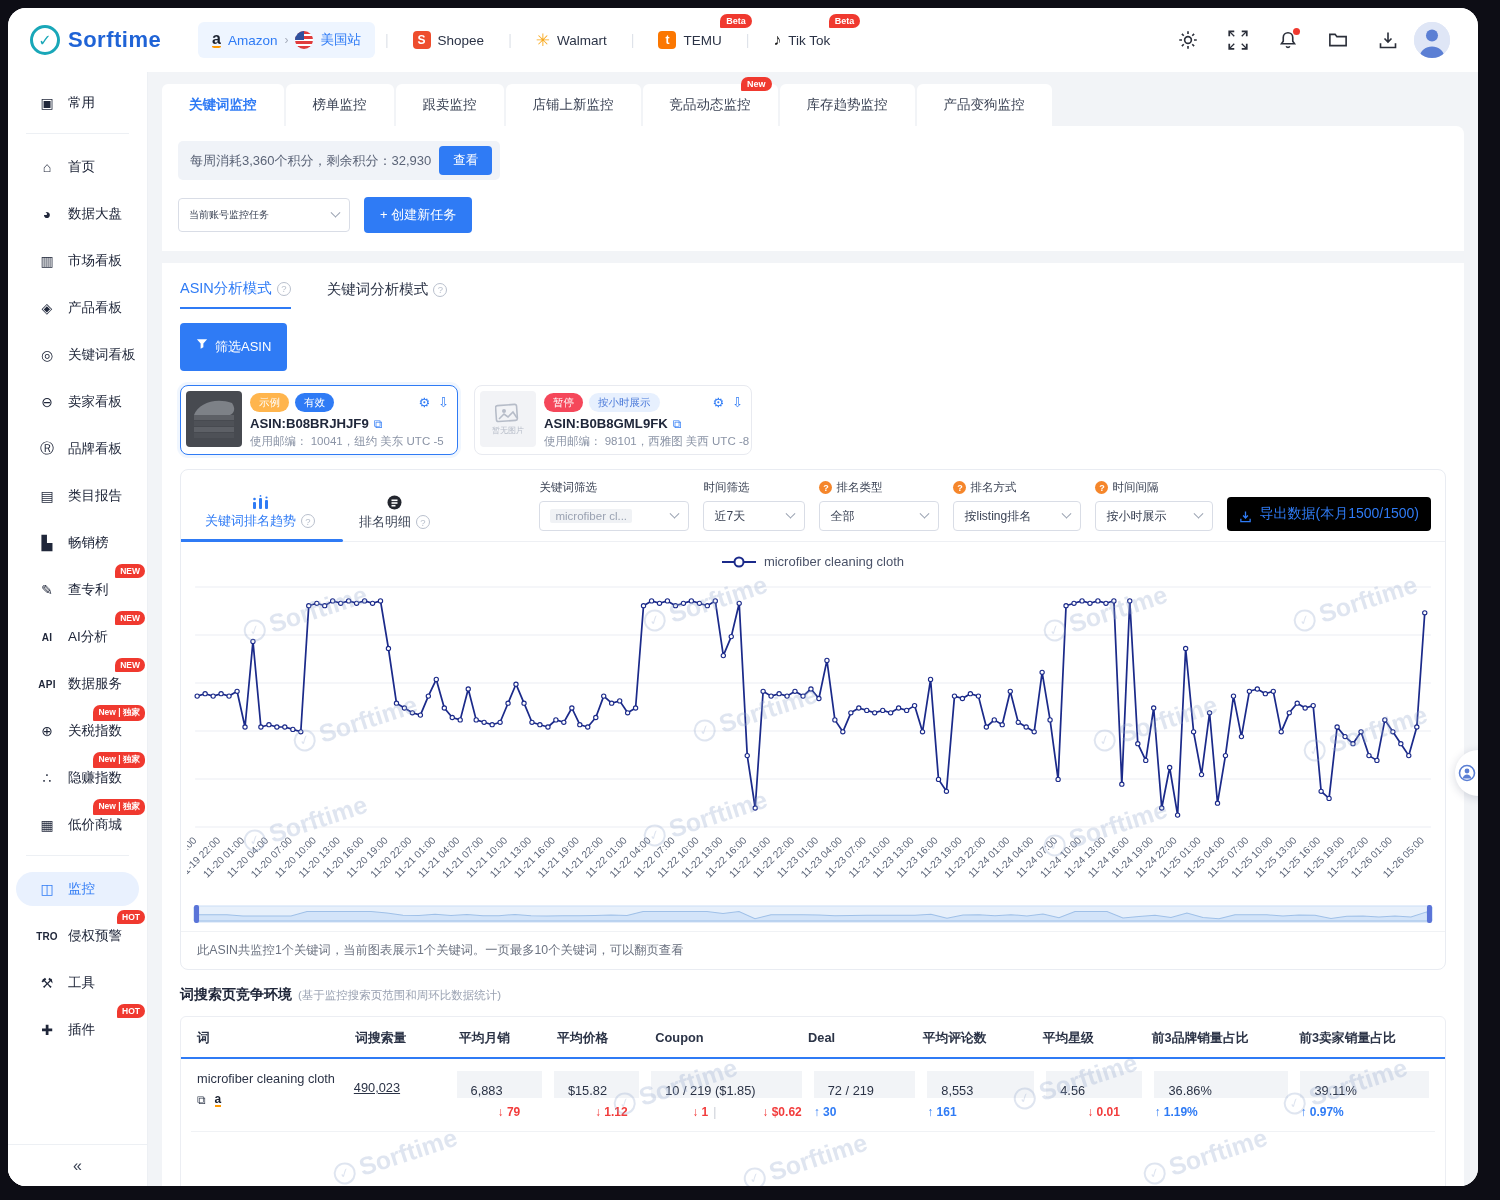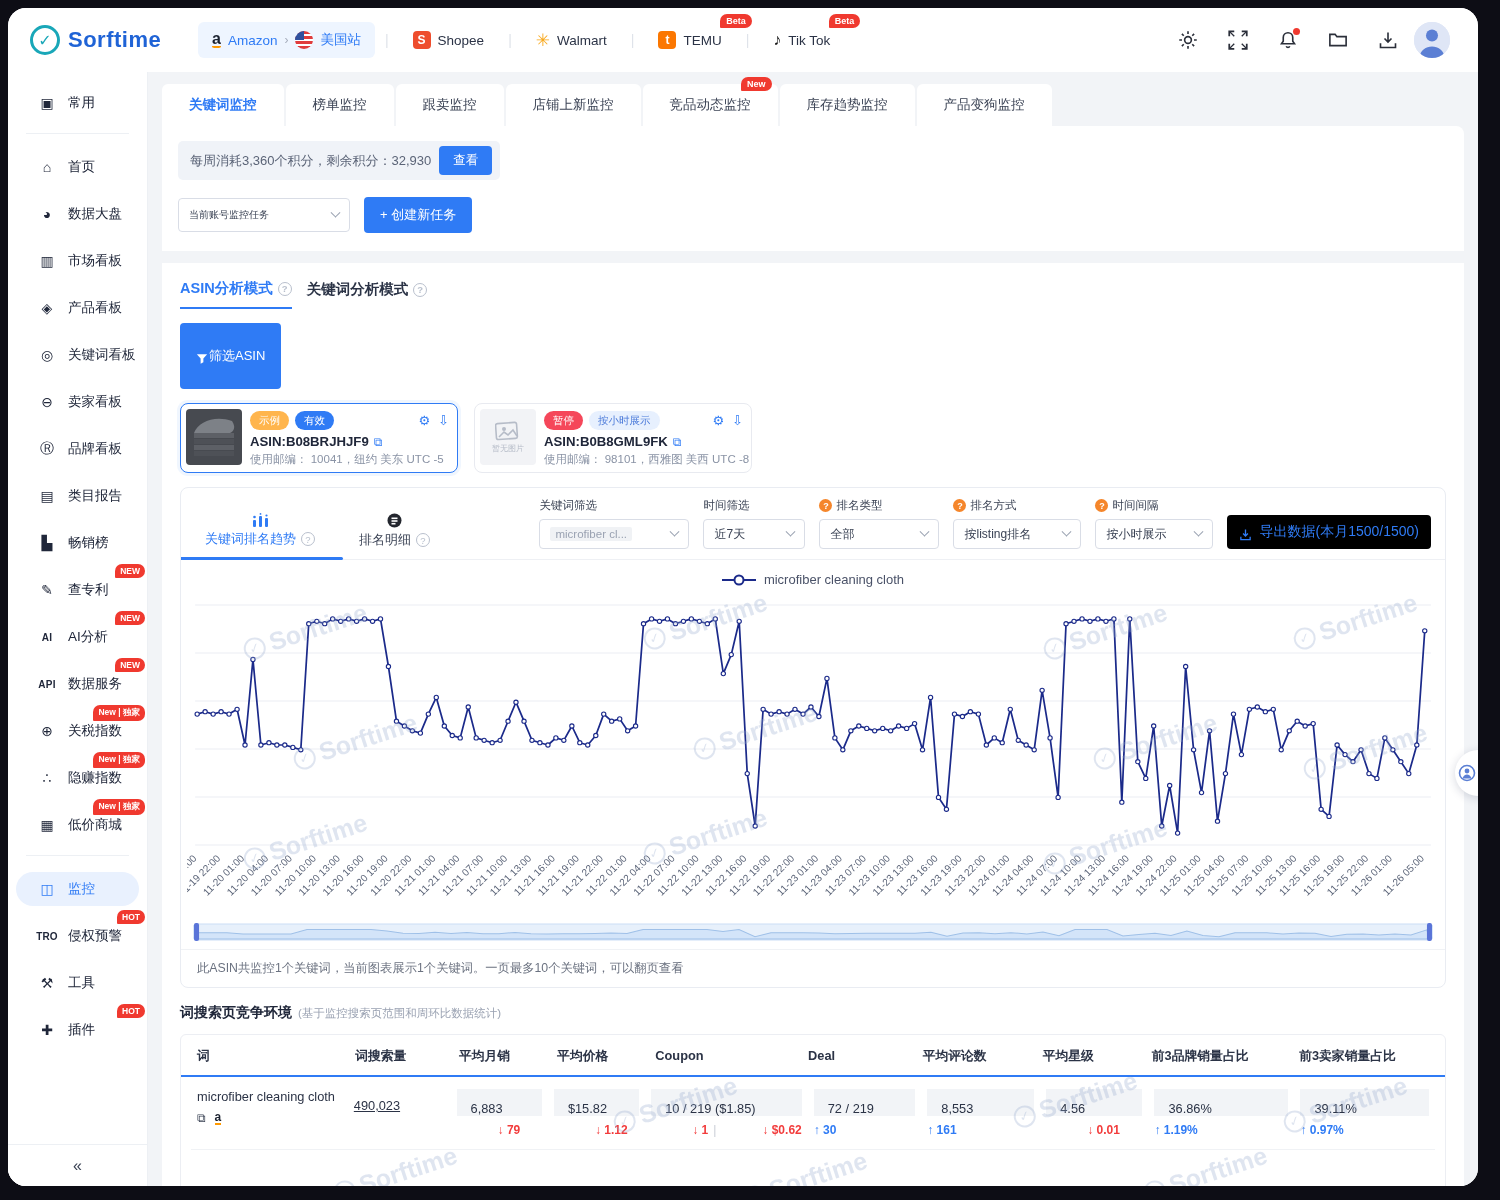--- a/index.html
+++ b/index.html
@@ -60,26 +60,26 @@
   .credits{display:flex;align-items:center;background:#f0f3f8;border-radius:5px;padding:5px 8px 5px 12px;gap:8px;flex:none;}
   .credits-text{font-size:13px;color:#5b6477;}
   .btn{border:none;border-radius:4px;color:#fff;font-size:12.5px;padding:6px 14px;cursor:pointer;font-family:inherit;}
   .btn-blue{background:#2f7bf5;}
   .task-row{display:flex;align-items:center;gap:14px;padding:12px 16px 14px 16px;}
   .select{display:flex;align-items:center;justify-content:space-between;border:1px solid #d9dde6;border-radius:4px;background:#fff;height:34px;padding:0 10px;font-size:10px;color:#3a4254;cursor:pointer;}
   .select .chev{width:7px;height:7px;border-right:1.5px solid #98a0b0;border-bottom:1.5px solid #98a0b0;transform:rotate(45deg) translate(-2px,-2px);}
   .task-select{width:172px;}
   .btn-create{padding:9px 16px;font-size:13px;}
   
-  .mode-tabs{display:flex;gap:15px;padding:16px 18px 0 18px;font-weight:bold;}
+  .mode-tabs{display:flex;gap:36px;padding:16px 18px 0 18px;}
   .mode-tab{font-size:14.5px;color:#2b3346;display:flex;align-items:center;gap:5px;padding-bottom:9px;cursor:pointer;}
   .mode-tab.active{color:#2f7bf5;border-bottom:2px solid #2f7bf5;}
   .help{width:14px;height:14px;border:1px solid #b9c0cd;border-radius:50%;color:#b9c0cd;font-size:9.5px;display:inline-flex;align-items:center;justify-content:center;}
   .filter-row{padding:14px 18px 0 18px;}
-  .btn-filter{display:inline-flex;align-items:flex-end;gap:1px;padding:24px 16px;font-size:13px;}
+  .btn-filter{display:inline-flex;align-items:flex-start;gap:7px;padding:15px 16px;font-size:13px;}
   
   .cards-row{display:flex;gap:16px;padding:14px 18px 0 18px;}
   .card{width:278px;border-radius:8px;padding:5px 8px 5px 5px;display:flex;gap:8px;background:#fff;border:1px solid #e8eaf0;position:relative;cursor:pointer;}
   .card.selected{border:1.5px solid #2f7bf5;box-shadow:0 0 0 3px rgba(47,123,245,.07);}
   .thumb{width:56px;height:56px;border-radius:4px;flex:none;overflow:hidden;background:#f2f3f6;display:flex;flex-direction:column;align-items:center;justify-content:center;}
   .thumb svg{display:block;}
   .noimg-t{font-size:8px;color:#b6bcc8;margin-top:1px;}
   .card-body{flex:1;min-width:0;}
   .card-line1{display:flex;align-items:center;gap:6px;margin-top:2px;}
   .pill{font-size:10.5px;padding:2.5px 9px;border-radius:10px;color:#fff;flex:none;}

